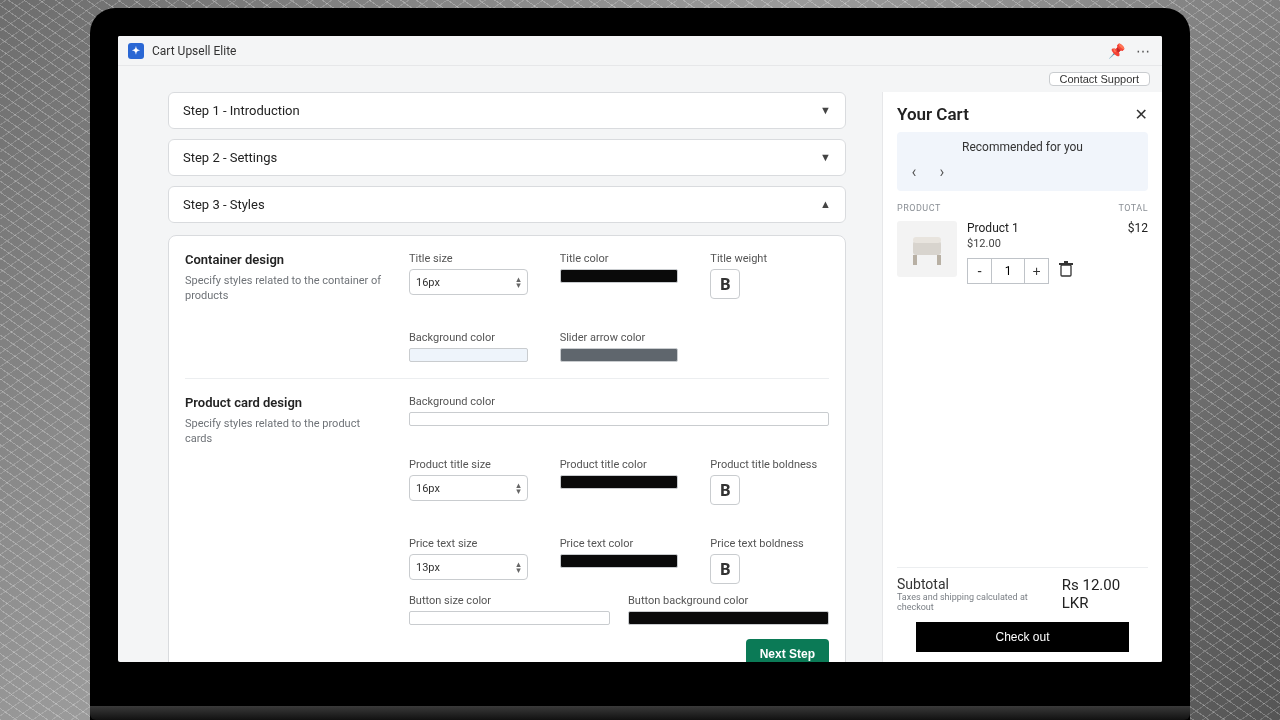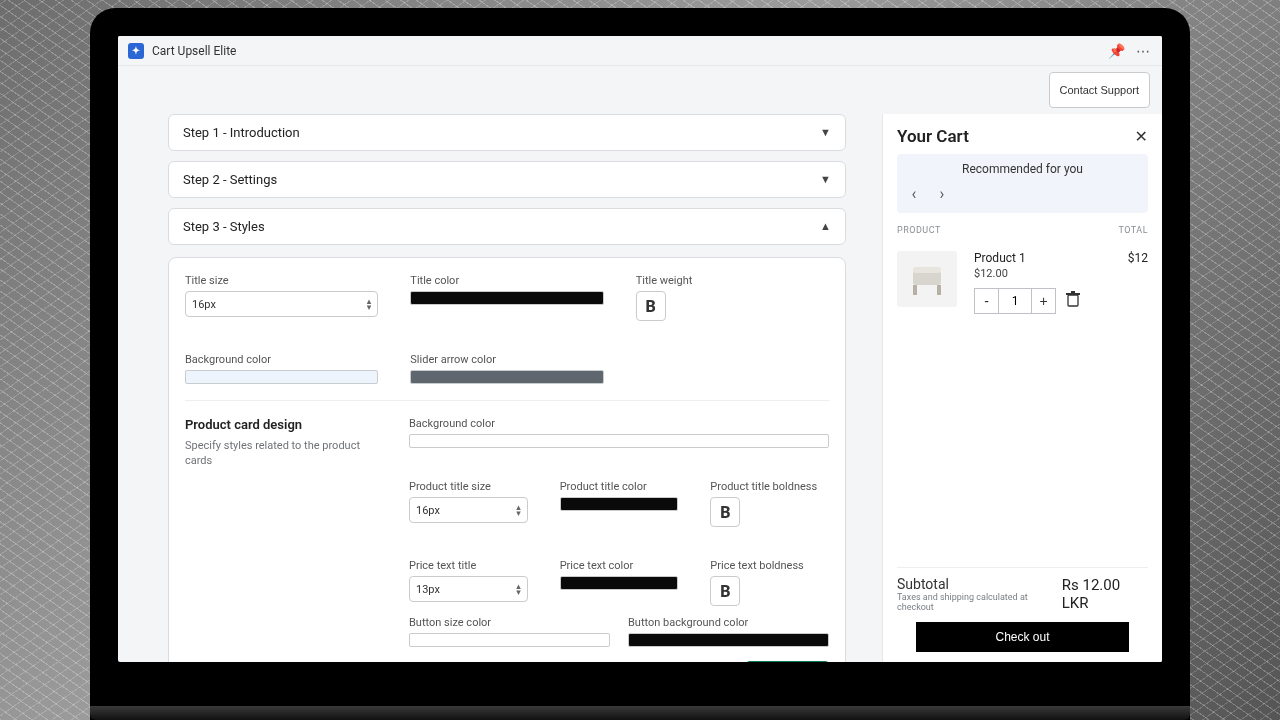--- a/index.html
+++ b/index.html
@@ -54,21 +54,21 @@
   }
   .app-title { font-size: 12px; color: #333; }
   .titlebar-spacer { flex: 1; }
   .titlebar-btn { width:18px;height:18px;display:flex;align-items:center;justify-content:center;color:#555;font-size:14px;cursor:pointer; }
 
   .toolbar {
     display:flex; justify-content:flex-end; padding: 6px 12px 6px 12px;
   }
   .contact-btn {
     background:#fff; border:1px solid #c9cccf; border-radius:4px;
-    padding:11px 10px; font-size:11px; color:#333; cursor:pointer;
+    padding:0 10px; font-size:11px; color:#333; cursor:pointer;
   }
 
   .content {
     flex:1; display:flex; gap: 18px; padding: 0 0 0 0;
     overflow:hidden;
   }
 
   .left {
     flex: 1;
     padding: 0 18px 0 50px;
@@ -151,23 +151,23 @@
     width:44px;height:48px; display:flex;align-items:center;justify-content:center;
   }
   .reco-info { flex:1; }
   .reco-name { font-size:12px; color:#222; }
   .reco-price { font-size:10px; color:#555; margin:2px 0 6px 0;}
   .atc {
     background:#000;color:#fff;border:none;border-radius:2px;
     font-size:11px; padding:6px 14px; cursor:pointer;
   }
 
-  .cart-cols { display:flex; justify-content:space-between; font-size:9px; letter-spacing:0.5px; color:#8a8f95; text-transform:uppercase; margin-bottom:16px;}
-
-  .line-item { display:flex; gap:17px; align-items:flex-start; }
+  .cart-cols { display:flex; justify-content:space-between; font-size:9px; letter-spacing:0.5px; color:#8a8f95; text-transform:uppercase; margin-bottom:8px;}
+
+  .line-item { display:flex; gap:10px; align-items:flex-start; }
   .li-img { width:60px;height:56px;background:#f3f3f3;border-radius:3px;display:flex;align-items:center;justify-content:center; }
   .li-mid { flex:1; }
   .li-name { font-size:12px; color:#222; }
   .li-price { font-size:11px; color:#444; margin:2px 0 8px 0; }
   .qty {
     display:inline-flex; border:1px solid #bfc3c8; height:26px; align-items:stretch;
   }
   .qty button { width:24px;background:#fff;border:none;border-right:1px solid #bfc3c8;cursor:pointer;font-size:14px;color:#333;}
   .qty button:last-child{border-right:none;border-left:1px solid #bfc3c8;}
   .qty .q { width:32px;display:flex;align-items:center;justify-content:center;font-size:12px;}
@@ -219,20 +219,24 @@
         </div>
 
         <div class="accordion" style="margin-bottom:12px;">
           <span>Step 3 - Styles</span>
           <span class="chev">▲</span>
         </div>
 
         <div class="panel">
 
           <div class="panel-row">
+            <div class="panel-desc">
+              <h4>Container design</h4>
+              <p>Specify styles related to the container of products</p>
+            </div>
             <div class="panel-fields">
               <div class="fieldgrid">
                 <div class="field">
                   <label>Title size</label>
                   <div class="select">
                     <span>16px</span>
                     <span class="updown">
                         <span>▴</span>
                         <span>▾</span>
                       </span>
@@ -286,21 +290,21 @@
                 <div class="field">
                   <label>Product title color</label>
                   <div class="swatch" style="background:#0a0a0a;"></div>
                 </div>
                 <div class="field">
                   <label>Product title boldness</label>
                   <div class="boldbox">B</div>
                 </div>
 
                 <div class="field">
-                  <label>Price text title</label>
+                  <label>Price text size</label>
                   <div class="select">
                     <span>13px</span>
                     <span class="updown">
                         <span>▴</span>
                         <span>▾</span>
                       </span>
                   </div>
                 </div>
                 <div class="field">
                   <label>Price text color</label>

